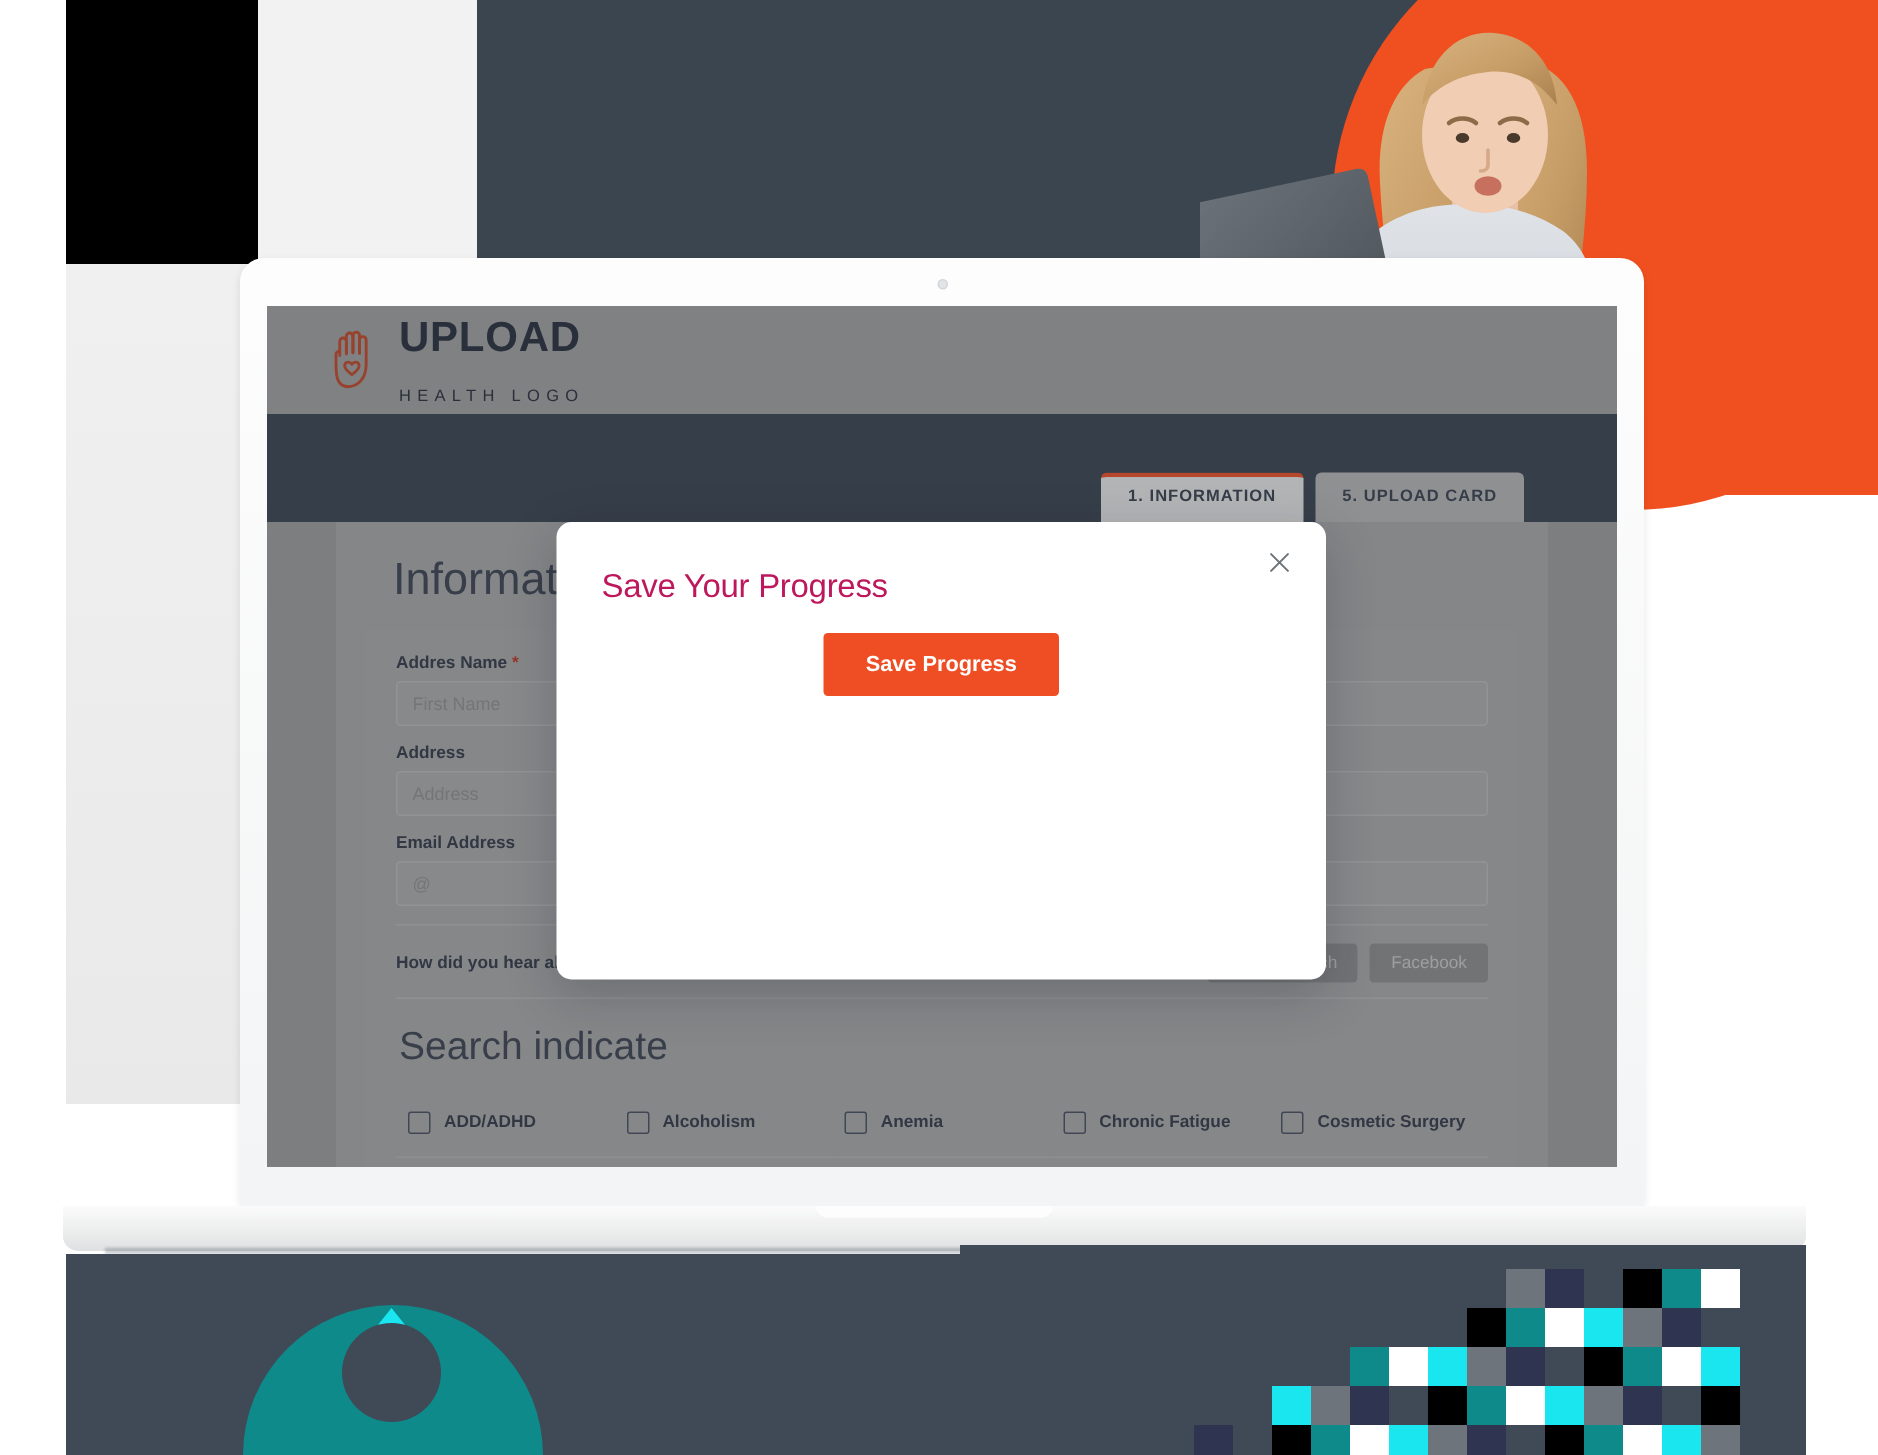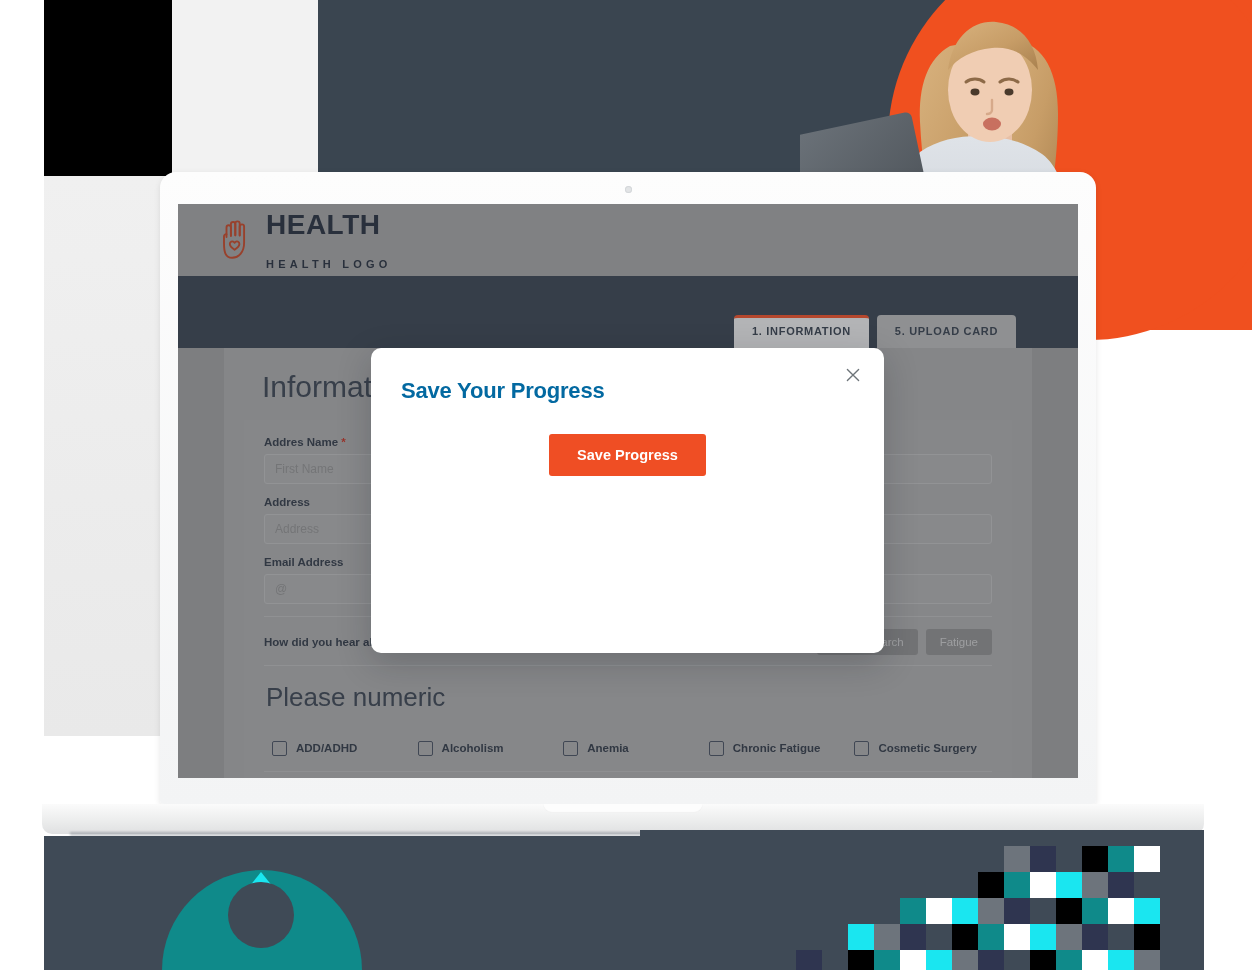--- a/index.html
+++ b/index.html
@@ -154,21 +154,21 @@
     padding-left: 42px;
   }
   .brand { display: flex; align-items: center; gap: 12px; }
   .brand-mark { width: 34px; height: 42px; flex: 0 0 auto; }
   .brand-text { line-height: 1; }
   .brand-title {
     font-size: 28px; font-weight: 700; letter-spacing: .5px;
     color: #2b3340;
   }
   .brand-sub {
-    font-size: 11px; font-weight: 700; letter-spacing: 4.2px;
+    font-size: 11px; font-weight: 400; letter-spacing: 4.2px;
     color: #2b3340; margin-top: 20px; text-align: center;
   }
 
   .site-nav {
     height: 72px;
     background: #3c4652;
     position: relative;
   }
   .tabs {
     position: absolute;
@@ -280,23 +280,23 @@
   }
   .modal-close {
     position: absolute; right: 18px; top: 14px;
     width: 26px; height: 26px;
     color: #6d7479;
     display: flex; align-items: center; justify-content: center;
     font-size: 21px; line-height: 1;
     cursor: pointer;
   }
   .modal-title {
-    font-size: 22px; font-weight: 700; color: #0369a1;
+    font-size: 22px; font-weight: 400; color: #be185d;
     letter-spacing: -.2px;
-    margin: 2px 0 30px;
+    margin: 2px 0 18px;
   }
   .modal-body {
     font-size: 14.6px; color: #3c4045; line-height: 1.62;
     margin: 0 0 22px; max-width: 452px;
   }
   .modal-fields {
     display: flex; gap: 30px; margin-bottom: 22px;
   }
   .m-field { flex: 1; }
   .m-field-input {
@@ -401,21 +401,21 @@
             <svg class="brand-mark" viewBox="0 0 34 42">
               <g fill="none" stroke="#c0492b" stroke-width="1.9" stroke-linecap="round" stroke-linejoin="round">
                 <path d="M6.5 18V8.5a2.2 2.2 0 0 1 4.4 0V17"></path>
                 <path d="M10.9 16.4V5.2a2.2 2.2 0 0 1 4.4 0v11"></path>
                 <path d="M15.3 16.2V4.6a2.2 2.2 0 0 1 4.4 0v11.6"></path>
                 <path d="M19.7 16.6V7.6a2.2 2.2 0 0 1 4.4 0V24c0 8.6-5 14.8-12 14.8S4 32.6 4 24v-6.8a2 2 0 0 1 2.5-1.9"></path>
                 <path d="M14 23.2c-1.6-1.6-4.2-.6-4.2 1.7 0 2.3 3 4.6 4.8 5.9 1.8-1.3 4.8-3.6 4.8-5.9 0-2.3-2.6-3.3-4.2-1.7l-.6.6z"></path>
               </g>
             </svg>
             <div class="brand-text">
-              <div class="brand-title">HEALTH</div>
+              <div class="brand-title">UPLOAD</div>
               <div class="brand-sub">HEALTH LOGO</div>
             </div>
           </div>
         </div>
 
         <div class="site-nav">
           <div class="tabs">
             <div class="tab active">1. INFORMATION</div>
             <div class="tab">5. UPLOAD CARD</div>
           </div>
@@ -440,27 +440,27 @@
               <div class="field-label">Email Address</div>
               <div class="field-input">@</div>
             </div>
 
             <div class="divider"></div>
 
             <div class="hear-row">
               <div class="hear-label">How did you hear about us?</div>
               <div class="chips">
                 <div class="chip">Online Search</div>
-                <div class="chip">Fatigue</div>
+                <div class="chip">Facebook</div>
               </div>
             </div>
 
             <div class="divider"></div>
 
-            <div class="section-title">Please numeric</div>
+            <div class="section-title">Search indicate</div>
 
             <div class="cond-grid">
               <div class="cond-cell">
                   <span class="cbox"></span>
                   <span class="cond-label">ADD/ADHD</span>
                 </div>
               <div class="cond-cell">
                   <span class="cbox"></span>
                   <span class="cond-label">Alcoholism</span>
                 </div>

